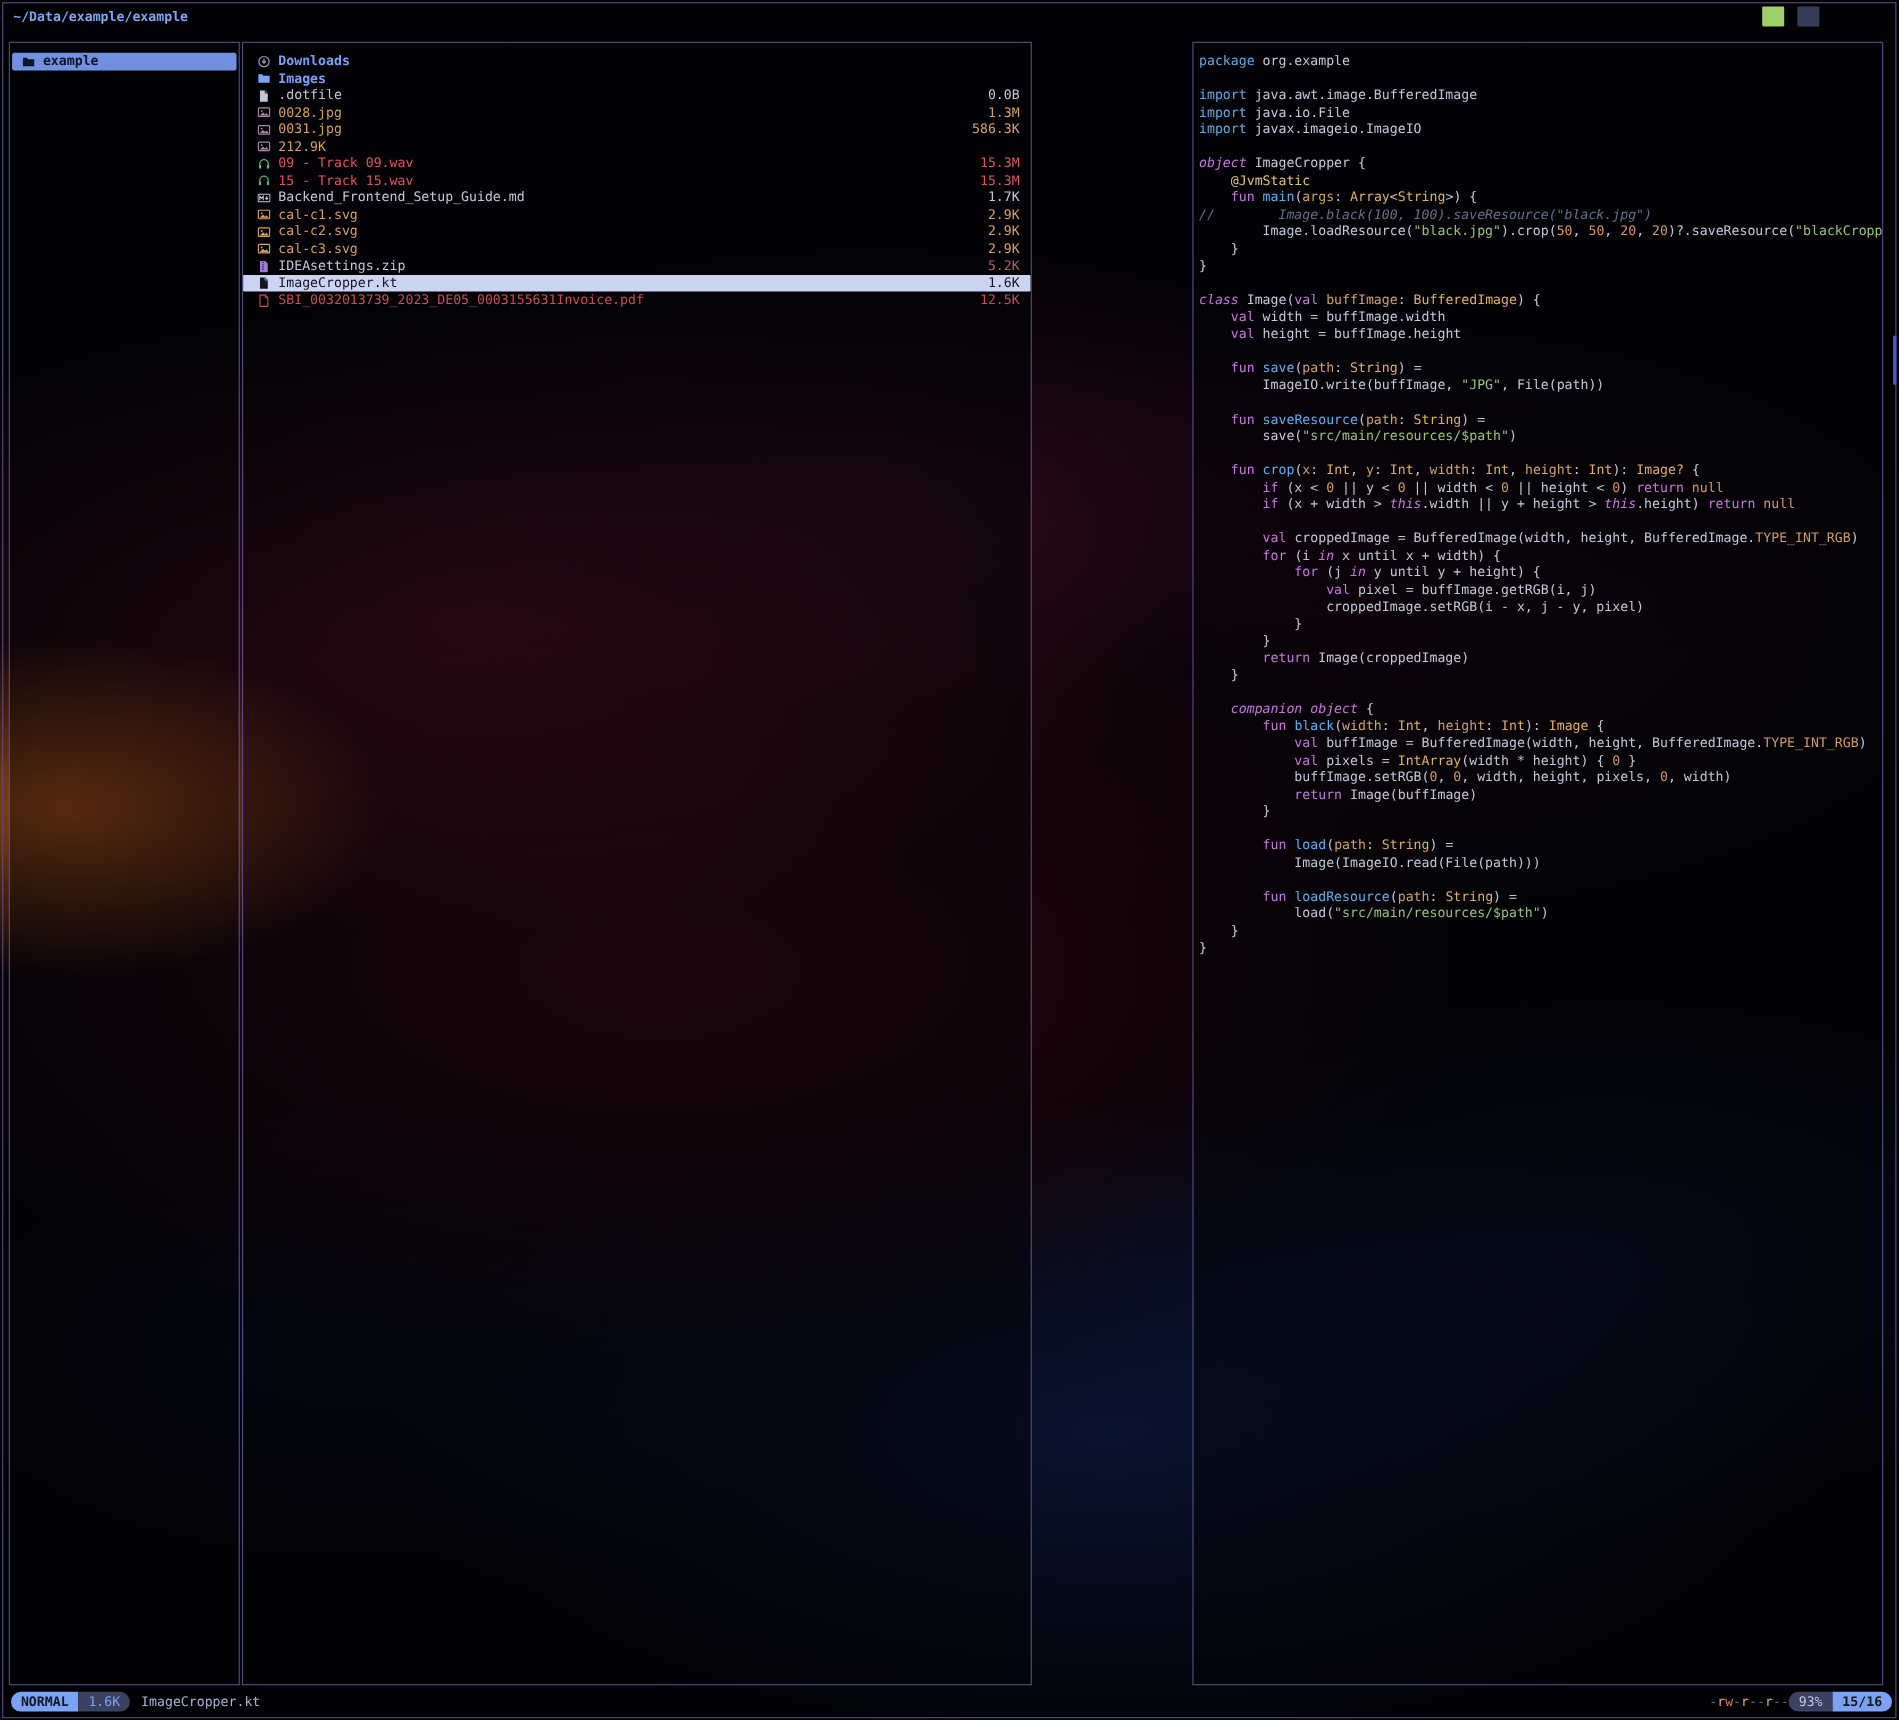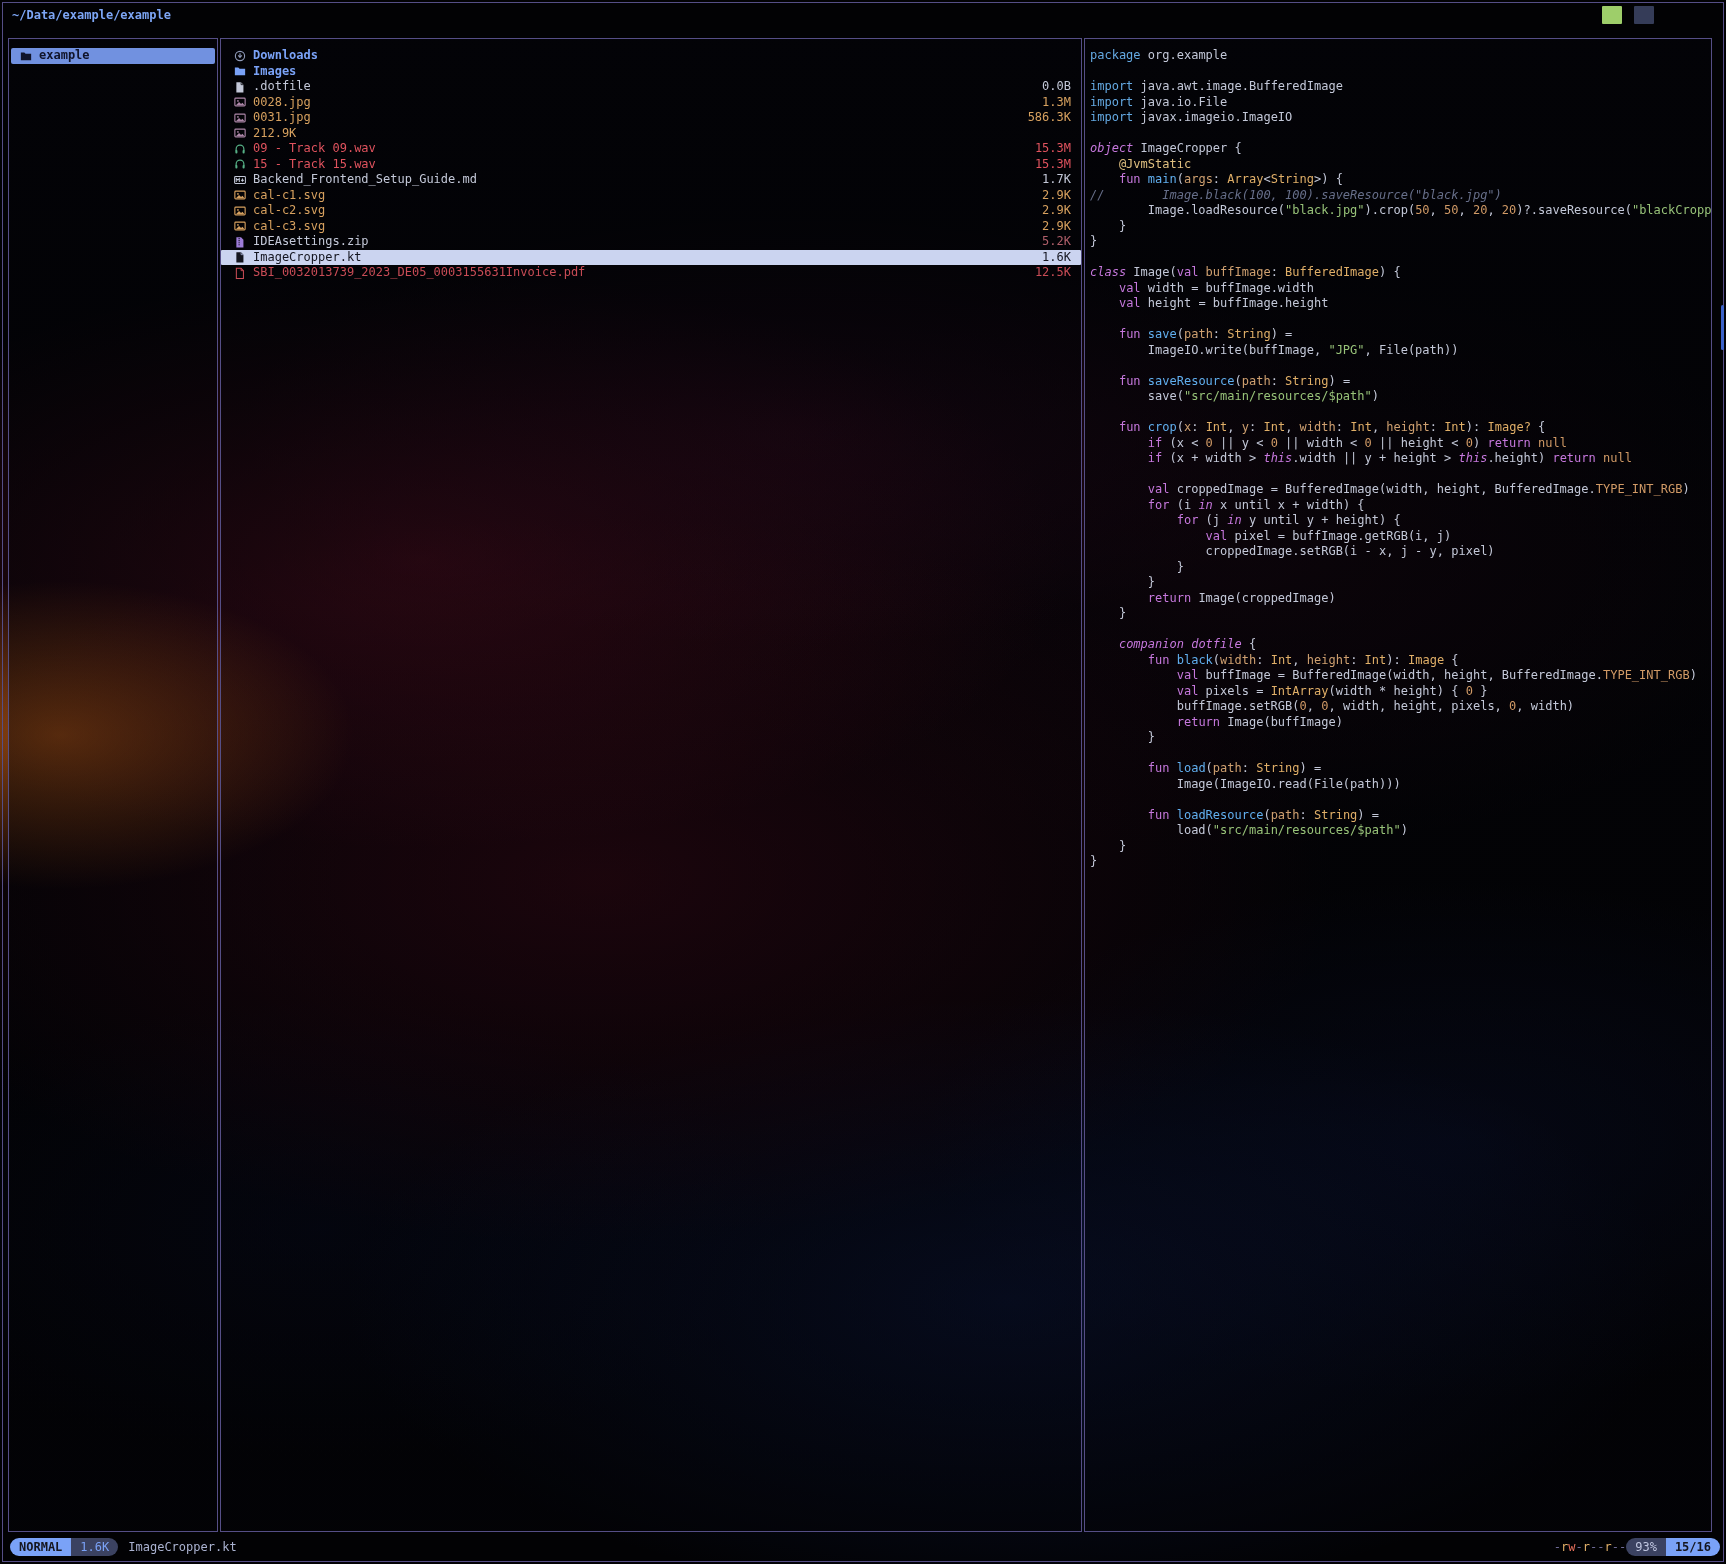--- a/index.html
+++ b/index.html
@@ -32,21 +32,21 @@
   .tab{height:18px;line-height:18px;min-width:20px;text-align:center;padding:0 4px;margin-left:12px;box-sizing:border-box;border-radius:1px;}
   .tab.task{background:#9ece6a;color:#1d2030;font-weight:bold;margin-left:0;}
   .tab.active{background:#353c58;color:#7aa2f7;font-weight:bold;}
   .tab.plain{color:#9aa5ce;}
 
   
   .panes{position:absolute;top:26px;left:0;right:0;bottom:32px;}
   .pane{position:absolute;top:12px;bottom:0;border:1px solid #554e86;box-sizing:border-box;overflow:hidden;
     background:linear-gradient(180deg, rgba(3,3,7,0.93) 0%, rgba(3,3,7,0.72) 16%, rgba(4,4,8,0.42) 38%, rgba(3,3,7,0.50) 100%);}
   .pane.sidebar{left:8px;width:210px;}
-  .pane.files{left:220px;width:862px;}
+  .pane.files{left:220px;width:718px;}
   .pane.preview{left:1084px;width:628px;}
   .pane-inner{padding-top:9px;}
 
   
   .side-item{height:15.5px;line-height:15.5px;margin:0 2px;display:flex;align-items:center;gap:7px;padding:0 8px;color:#7aa2f7;font-weight:bold;}
   .side-item.selected{background:#7191e0;color:#10142a;border-radius:2px;}
   .side-item.selected .ficon{color:#10142a !important;}
 
   
   .file-row{height:15.5px;line-height:15.5px;display:flex;align-items:center;gap:7px;padding:0 10px 0 12px;white-space:nowrap;}
@@ -301,21 +301,21 @@
           <div class="code-line"><span class="c-fg">        </span><span class="c-kw">val</span><span class="c-fg"> croppedImage = BufferedImage(width, height, BufferedImage.</span><span class="c-num">TYPE_INT_RGB</span><span class="c-fg">)</span></div>
           <div class="code-line"><span class="c-fg">        </span><span class="c-kw">for</span><span class="c-fg"> (i </span><span class="c-kwi">in</span><span class="c-fg"> x until x + width) {</span></div>
           <div class="code-line"><span class="c-fg">            </span><span class="c-kw">for</span><span class="c-fg"> (j </span><span class="c-kwi">in</span><span class="c-fg"> y until y + height) {</span></div>
           <div class="code-line"><span class="c-fg">                </span><span class="c-kw">val</span><span class="c-fg"> pixel = buffImage.getRGB(i, j)</span></div>
           <div class="code-line"><span class="c-fg">                croppedImage.setRGB(i - x, j - y, pixel)</span></div>
           <div class="code-line"><span class="c-fg">            }</span></div>
           <div class="code-line"><span class="c-fg">        }</span></div>
           <div class="code-line"><span class="c-fg">        </span><span class="c-kw">return</span><span class="c-fg"> Image(croppedImage)</span></div>
           <div class="code-line"><span class="c-fg">    }</span></div>
           <div class="code-line">&nbsp;</div>
-          <div class="code-line"><span class="c-fg">    </span><span class="c-kwi">companion dotfile</span><span class="c-fg"> {</span></div>
+          <div class="code-line"><span class="c-fg">    </span><span class="c-kwi">companion object</span><span class="c-fg"> {</span></div>
           <div class="code-line"><span class="c-fg">        </span><span class="c-kw">fun</span><span class="c-fn"> black</span><span class="c-fg">(</span><span class="c-prm">width</span><span class="c-fg">: </span><span class="c-ty">Int</span><span class="c-fg">, </span><span class="c-prm">height</span><span class="c-fg">: </span><span class="c-ty">Int</span><span class="c-fg">): </span><span class="c-ty">Image</span><span class="c-fg"> {</span></div>
           <div class="code-line"><span class="c-fg">            </span><span class="c-kw">val</span><span class="c-fg"> buffImage = BufferedImage(width, height, BufferedImage.</span><span class="c-num">TYPE_INT_RGB</span><span class="c-fg">)</span></div>
           <div class="code-line"><span class="c-fg">            </span><span class="c-kw">val</span><span class="c-fg"> pixels = </span><span class="c-ty">IntArray</span><span class="c-fg">(width * height) { </span><span class="c-num">0</span><span class="c-fg"> }</span></div>
           <div class="code-line"><span class="c-fg">            buffImage.setRGB(</span><span class="c-num">0</span><span class="c-fg">, </span><span class="c-num">0</span><span class="c-fg">, width, height, pixels, </span><span class="c-num">0</span><span class="c-fg">, width)</span></div>
           <div class="code-line"><span class="c-fg">            </span><span class="c-kw">return</span><span class="c-fg"> Image(buffImage)</span></div>
           <div class="code-line"><span class="c-fg">        }</span></div>
           <div class="code-line">&nbsp;</div>
           <div class="code-line"><span class="c-fg">        </span><span class="c-kw">fun</span><span class="c-fn"> load</span><span class="c-fg">(</span><span class="c-prm">path</span><span class="c-fg">: </span><span class="c-ty">String</span><span class="c-fg">) =</span></div>
           <div class="code-line"><span class="c-fg">            Image(ImageIO.read(File(path)))</span></div>
           <div class="code-line">&nbsp;</div>

